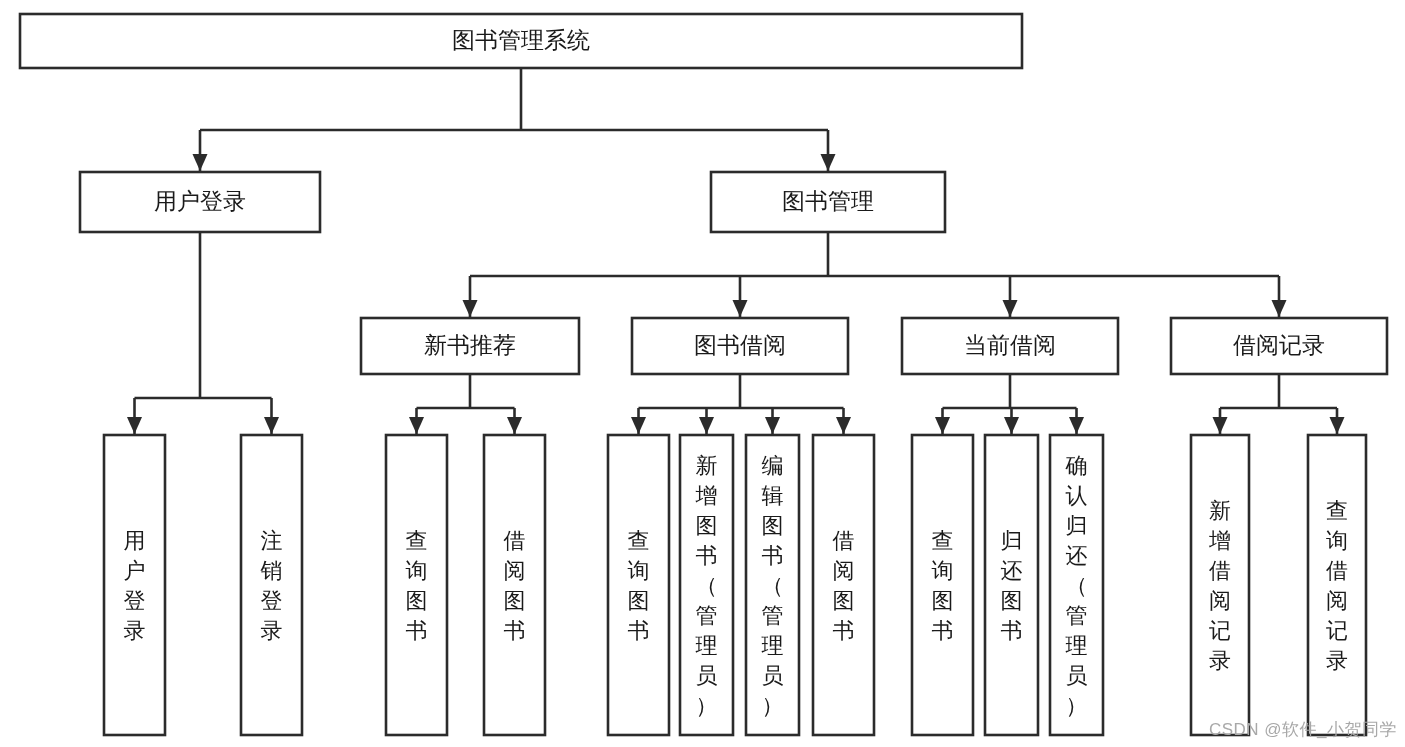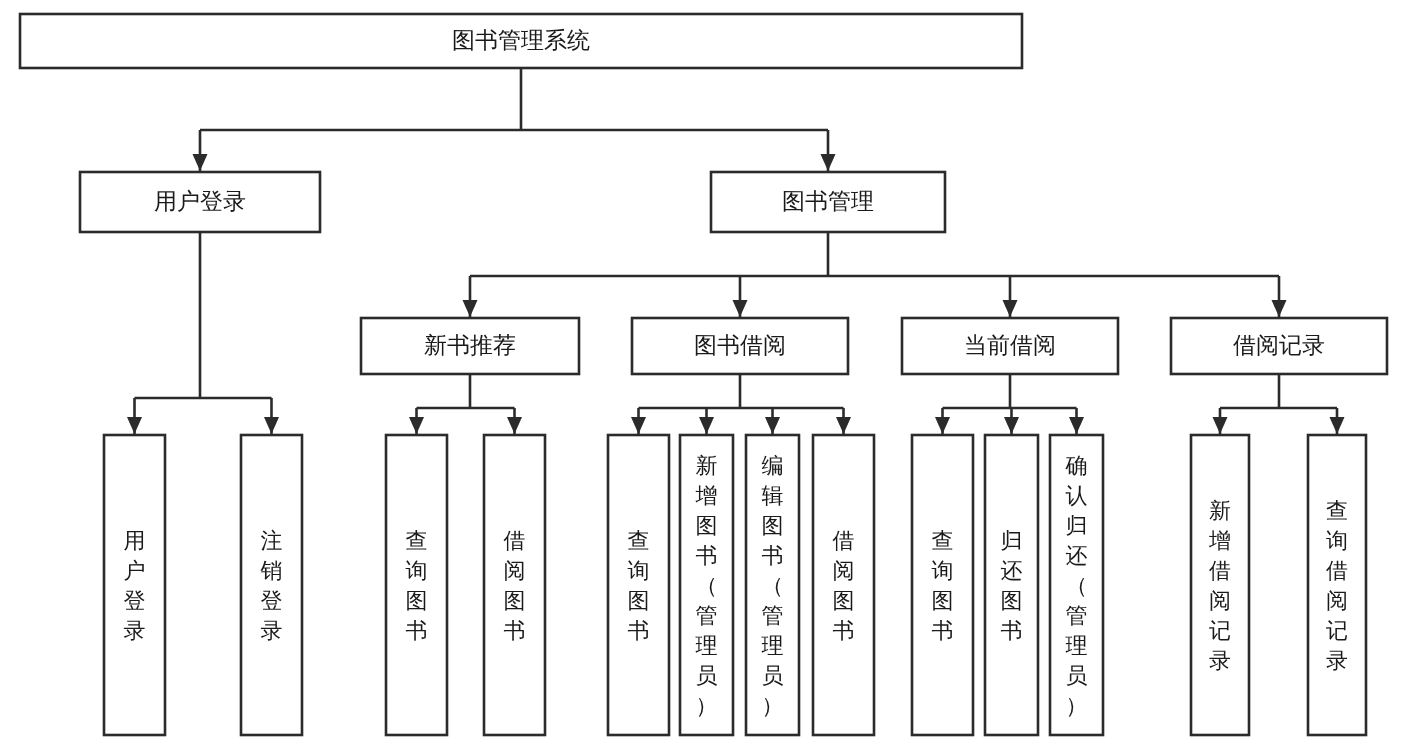--- a/index.html
+++ b/index.html
@@ -198,13 +198,14 @@
         <g>
           <rect x="1191" y="435" width="58" height="300" class="node-rect"></rect>
           <text x="1220" y="518.4" class="leaf-label-v"><tspan x="1220" dy="0">新</tspan><tspan x="1220" dy="30">增</tspan><tspan x="1220" dy="30">借</tspan><tspan x="1220" dy="30">阅</tspan><tspan x="1220" dy="30">记</tspan><tspan x="1220" dy="30">录</tspan></text>
         </g>
         <g>
           <rect x="1308" y="435" width="58" height="300" class="node-rect"></rect>
           <text x="1337" y="518.4" class="leaf-label-v"><tspan x="1337" dy="0">查</tspan><tspan x="1337" dy="30">询</tspan><tspan x="1337" dy="30">借</tspan><tspan x="1337" dy="30">阅</tspan><tspan x="1337" dy="30">记</tspan><tspan x="1337" dy="30">录</tspan></text>
         </g>
       </g>
   </svg>
+  <div class="watermark">CSDN @软件_小贺同学</div>
 </div>
 
 </body></html>

